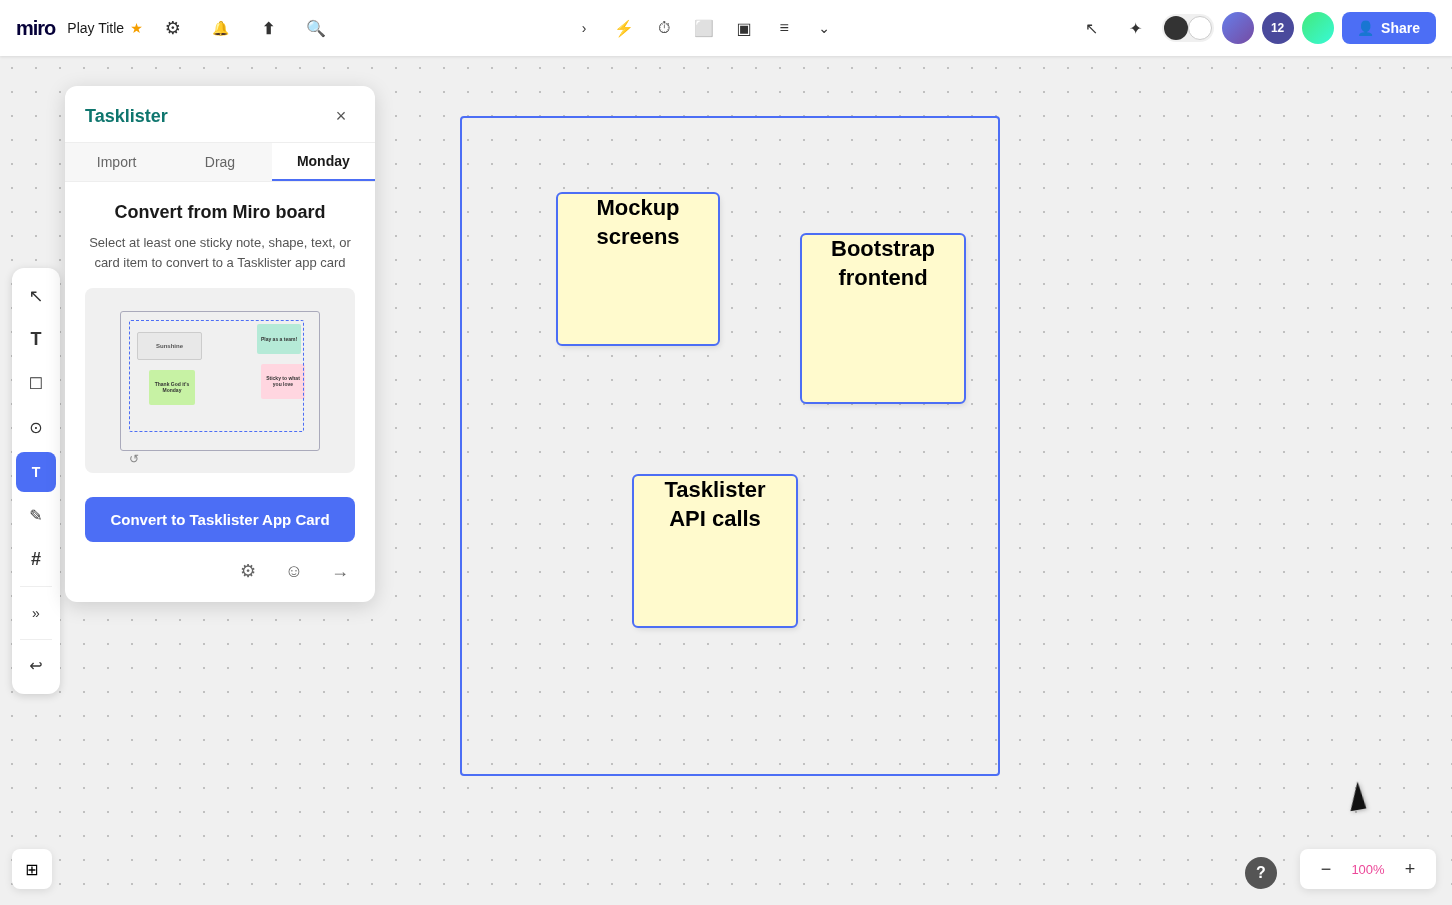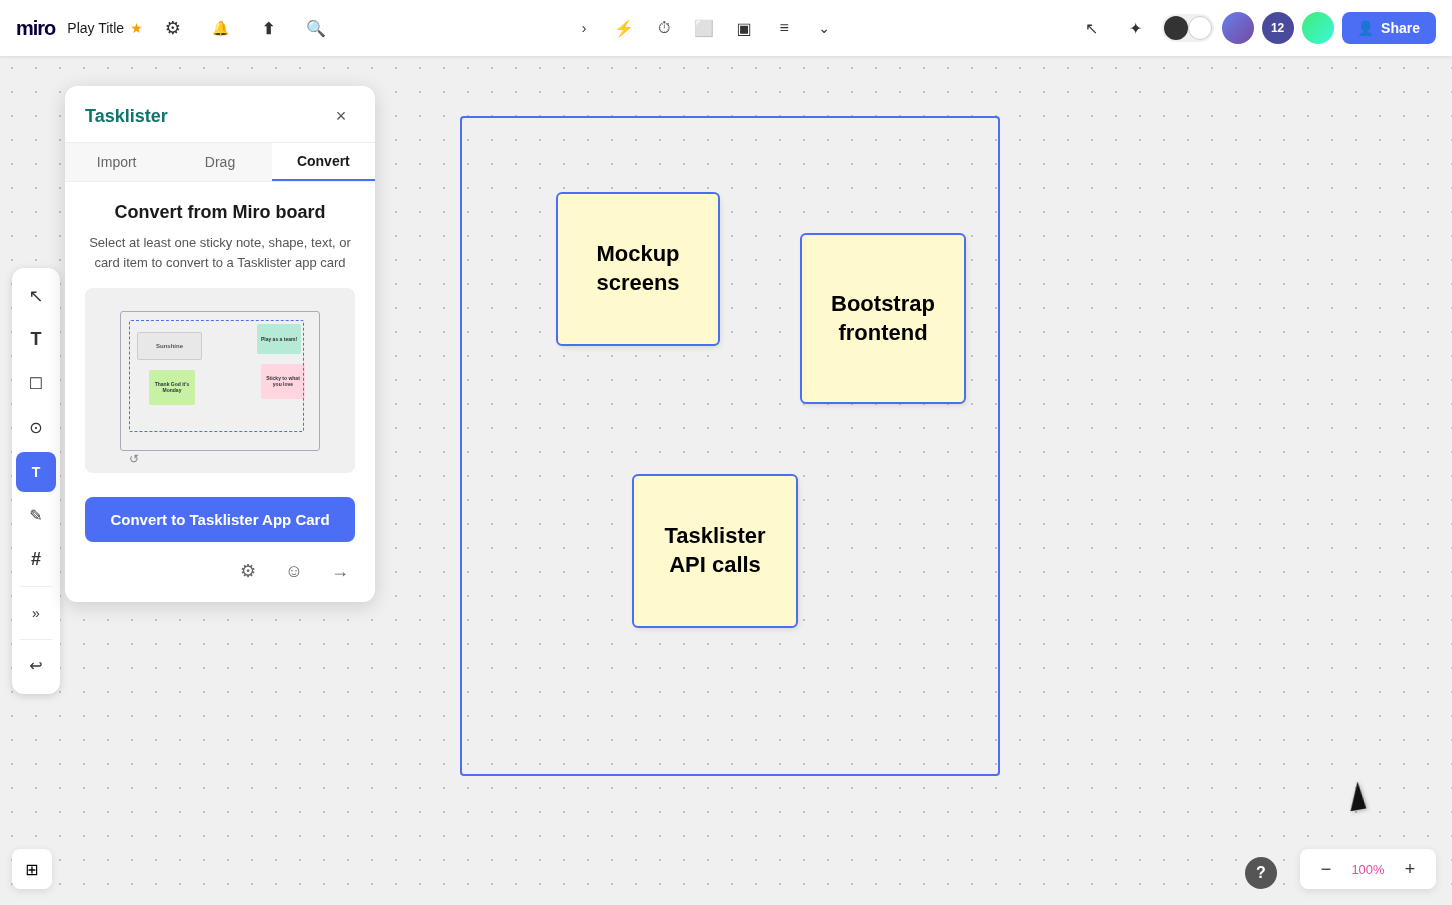--- a/index.html
+++ b/index.html
@@ -166,21 +166,20 @@
       border-radius: 4px;
       background: transparent;
     }
 
     
     .sticky-note {
       position: absolute;
       background: #fffacd;
       border-radius: 4px;
       display: flex;
-      align-items: center;
       justify-content: center;
       font-weight: 700;
       font-size: 22px;
       text-align: center;
       line-height: 1.3;
       box-shadow: 2px 3px 6px rgba(0,0,0,0.12);
     }
     .sticky-note.selected {
       outline: 2.5px solid #4c6ef5;
     }
@@ -231,21 +230,20 @@
       align-items: center;
       justify-content: center;
     }
 
     
     .panel-tabs {
       display: flex;
       border-top: 1px solid #eee;
       border-bottom: 1px solid #eee;
       margin-bottom: 0;
-      justify-content: flex-end;
     }
     .panel-tab {
       flex: 1;
       padding: 10px 0;
       text-align: center;
       font-size: 14px;
       font-weight: 500;
       color: #666;
       cursor: pointer;
       border: none;
@@ -517,21 +515,21 @@
 
   <div class="tasklister-panel">
     <div class="panel-header">
       <span class="panel-title">Tasklister</span>
       <button class="panel-close">×</button>
     </div>
 
     <div class="panel-tabs">
       <button class="panel-tab">Import</button>
       <button class="panel-tab">Drag</button>
-      <button class="panel-tab active">Convert</button>
+      <button class="panel-tab active">Monday</button>
     </div>
 
     <div class="panel-content">
       <div class="convert-title">Convert from Miro board</div>
       <div class="convert-desc">Select at least one sticky note, shape, text, or card item to convert to a Tasklister app card</div>
 
       <div class="preview-area">
         <div class="preview-mini-board">
 
           <div class="mini-sticky" style="left:16px;top:20px;width:65px;height:28px;background:#e8e8e8;border:1px solid #ccc;font-size:6px;color:#555;">Sunshine</div>

